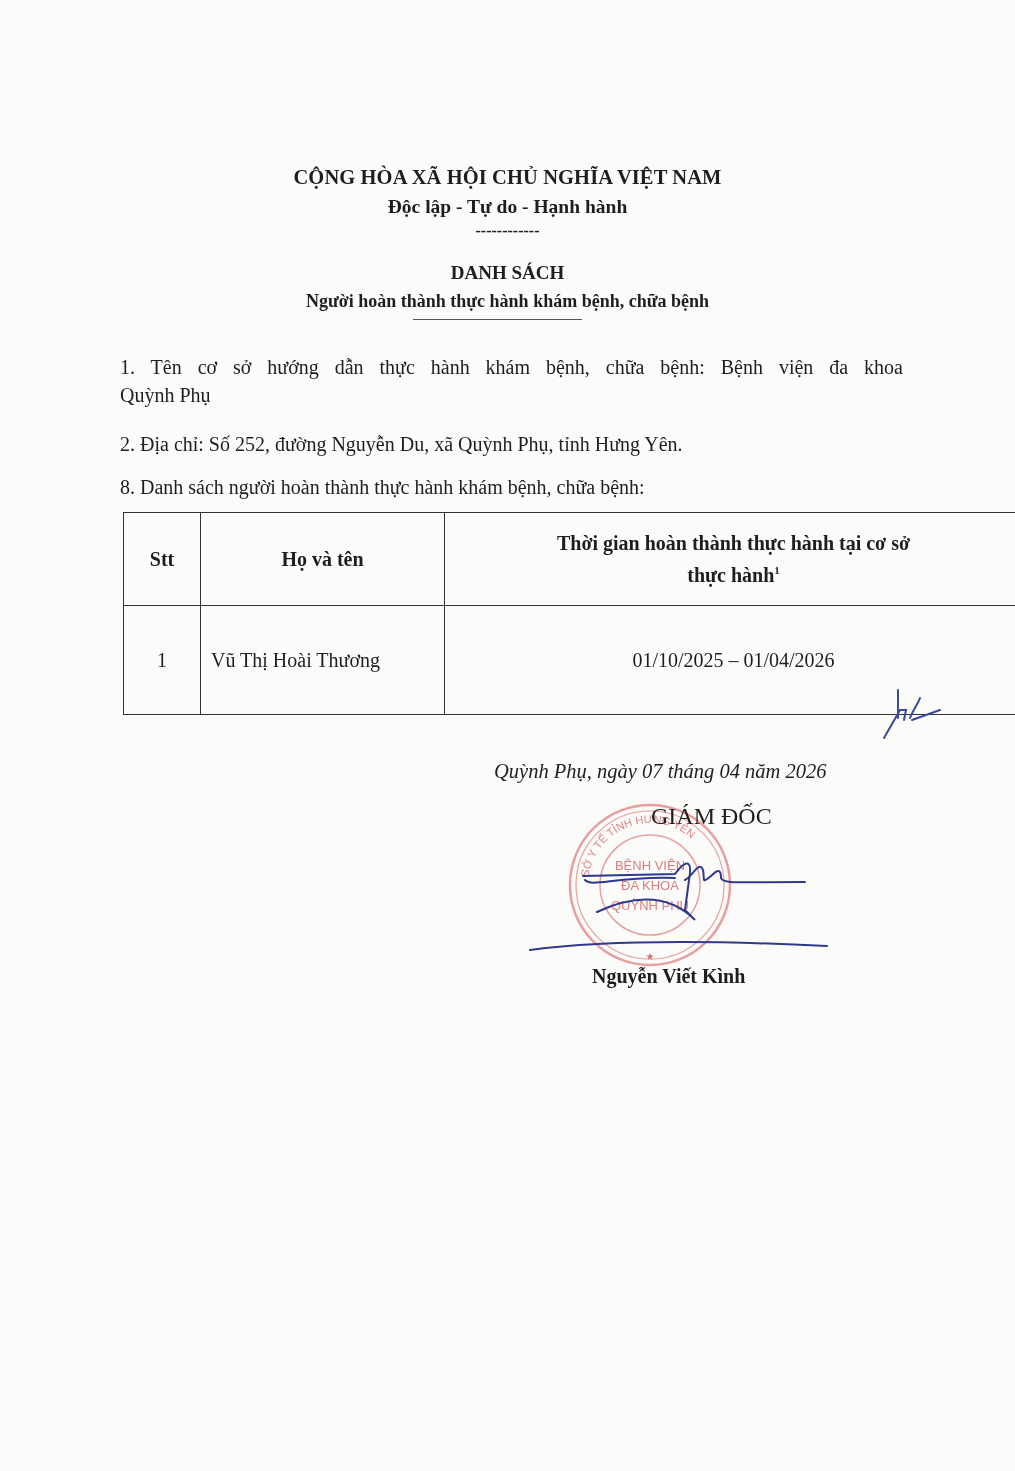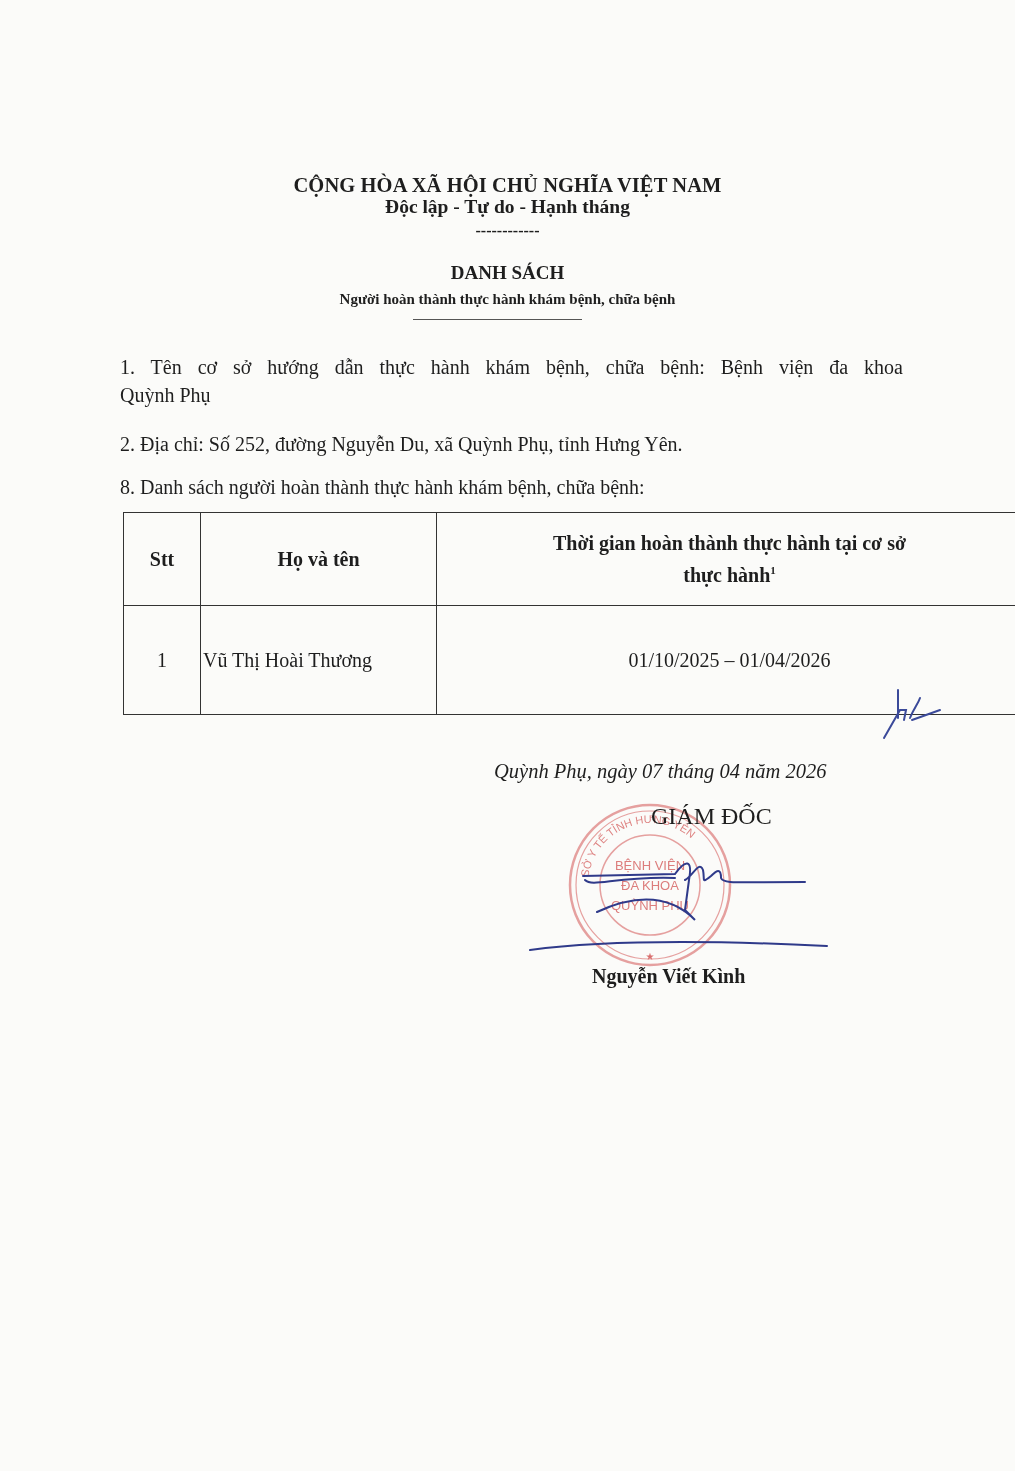--- a/index.html
+++ b/index.html
@@ -6,57 +6,57 @@
   body {
     width: 1015px; height: 1471px;
     background: #fbfbf9;
     position: relative;
     overflow: hidden;
     font-family: "Liberation Serif", "DejaVu Serif", serif;
     color: #1e1e1e;
   }
   .page { position: absolute; left: 0; top: 0; width: 1015px; height: 1471px; }
   .center { position: absolute; left: 0; width: 1015px; text-align: center; }
-  .nation { top: 166px; font-size: 20.5px; font-weight: bold; letter-spacing: 0.1px; margin-top: 8px; }
+  .nation { top: 166px; font-size: 20.5px; font-weight: bold; letter-spacing: 0.1px; }
   .motto { top: 196px; font-size: 19.5px; font-weight: bold; }
   .dashes { top: 222px; font-size: 16px; font-weight: bold; letter-spacing: 0px; }
   .doc-title { top: 262px; font-size: 19px; font-weight: bold; }
-  .doc-subtitle { top: 291px; font-size: 15px; font-weight: bold; }
+  .doc-subtitle { top: 291px; font-size: 18px; font-weight: bold; }
   .subtitle-underline { position: absolute; left: 413px; top: 319px; width: 169px; height: 1px; background: #555; }
   .para { position: absolute; font-size: 20px; line-height: 28px; text-align: center; }
   .p1 { left: 120px; top: 353px; width: 783px; text-align: justify; text-align-last: left; }
   .p1 .line1 { display: block; text-align: justify; text-align-last: justify; }
   .p2 { left: 120px; top: 430px; }
   .p3 { left: 120px; top: 473px; }
   table.list {
     position: absolute; left: 123px; top: 512px;
     width: 900px; border-collapse: collapse;
     font-size: 20px;
   }
   table.list td, table.list th { border: 1.5px solid #333; }
   table.list th { height: 90px; font-weight: bold; text-align: center; vertical-align: middle; line-height: 32px; }
   table.list td { height: 106px; vertical-align: middle; }
   .col-stt { width: 74px; text-align: center; }
   .col-name { width: 232px; }
   .col-time { text-align: center; }
-  td.col-name { text-align: left; padding-left: 2px; }
+  td.col-name { text-align: left; padding-left: 10px; }
   sup { font-size: 11px; vertical-align: super; line-height: 0; }
   .date-line { position: absolute; left: 494px; top: 760px; font-size: 20.5px; font-style: italic; }
   .signer-title { position: absolute; left: 651px; top: 803px; font-size: 24px; font-weight: normal; }
   .signer-name { position: absolute; left: 592px; top: 965px; font-size: 20px; font-weight: bold; text-align: right; }
   .stamp { position: absolute; left: 565px; top: 800px; width: 170px; height: 170px; }
   .sig { position: absolute; }
 </style>
 </head>
 <body>
 
 <div class="page">
 
   <div class="center nation">CỘNG HÒA XÃ HỘI CHỦ NGHĨA VIỆT NAM</div>
-  <div class="center motto">Độc lập - Tự do - Hạnh tháng</div>
+  <div class="center motto">Độc lập - Tự do - Hạnh hành</div>
   <div class="center dashes">------------</div>
 
   <div class="center doc-title">DANH SÁCH</div>
   <div class="center doc-subtitle">Người hoàn thành thực hành khám bệnh, chữa bệnh</div>
   <div class="subtitle-underline"></div>
 
   <div class="para p1">
     <span class="line1">1. Tên cơ sở hướng dẫn thực hành khám bệnh, chữa bệnh: Bệnh viện đa khoa</span>
     <span>Quỳnh Phụ</span>
   </div>

